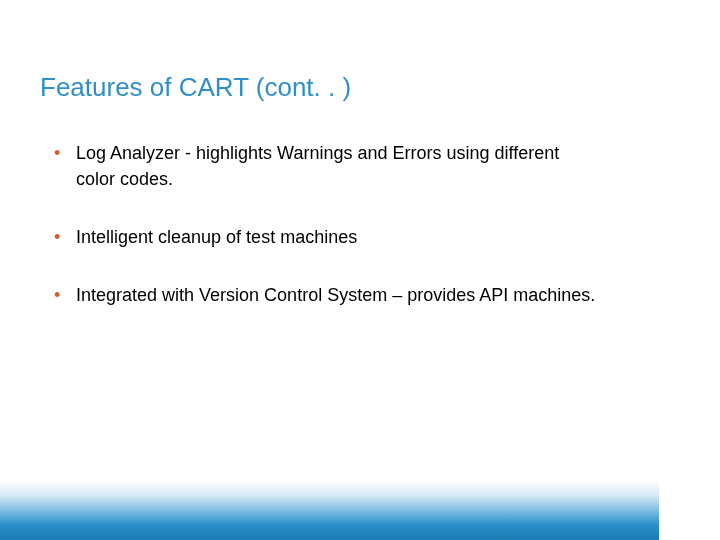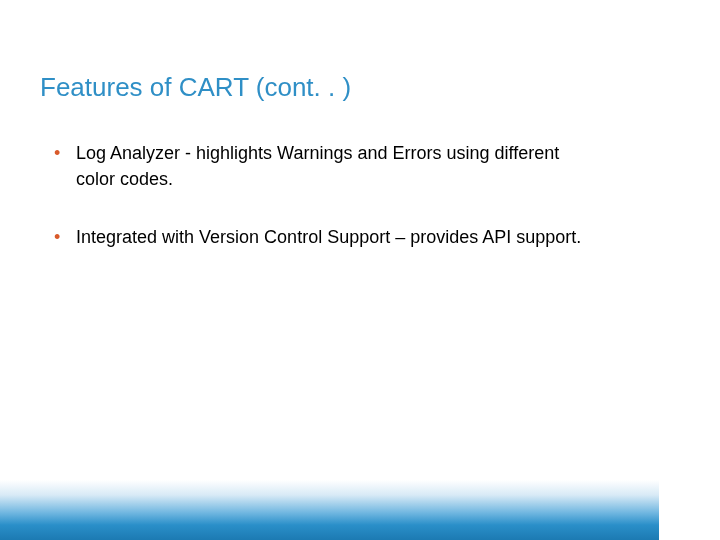--- a/index.html
+++ b/index.html
@@ -70,18 +70,19 @@
 </style>
 </head>
 <body>
 
 <div class="slide">
   <div class="title">Features of CART (cont. . )</div>
 
   <div class="content">
     <ul class="bullets">
       <li>Log Analyzer - highlights Warnings and Errors using different color codes.</li>
-      <li>Integrated with Version Control Support – provides API support.</li>
+      <li>Intelligent cleanup of test machines</li>
+      <li>Integrated with Version Control System – provides API machines.</li>
     </ul>
   </div>
 
   <div class="footer-bar"></div>
 </div>
 
 </body></html>

